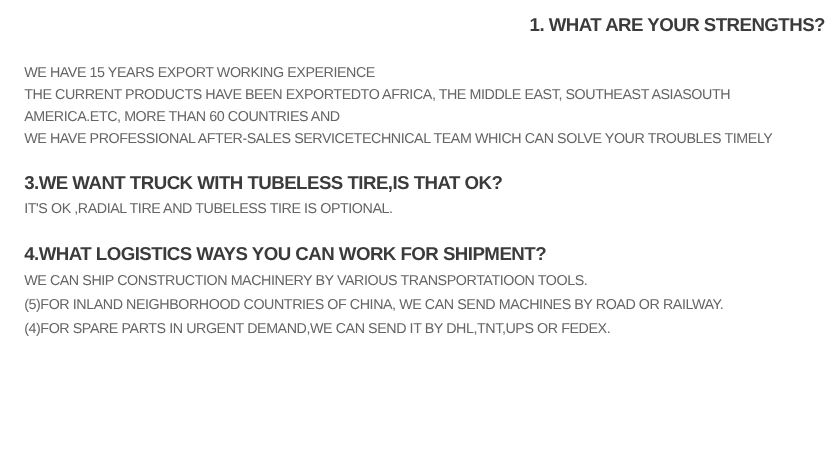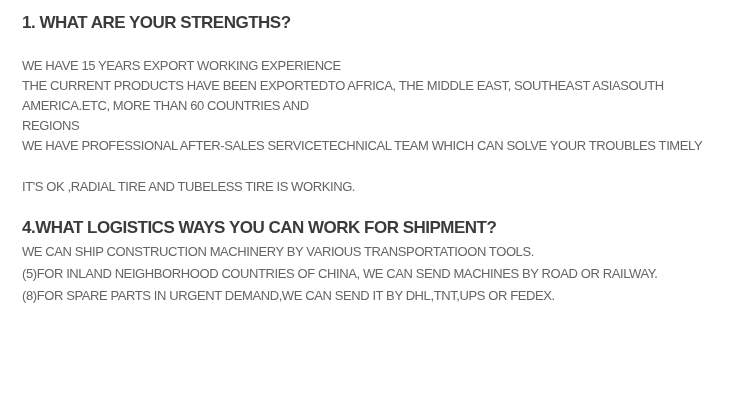--- a/index.html
+++ b/index.html
@@ -27,20 +27,21 @@
     margin: 0 0 4px 0;
     font-size: 17px;
     line-height: 19px;
     font-weight: bold;
     letter-spacing: -0.5px;
     color: #3b3b3b;
     white-space: nowrap;
   }
   .q-spaced {
     margin-bottom: 24px;
+    text-align: right;
   }
   .answer {
     margin: 0;
   }
   .line {
     font-size: 13px;
     line-height: 20px;
     letter-spacing: -0.4px;
     color: #656565;
     white-space: nowrap;
@@ -53,34 +54,34 @@
 <body>
 
 <div class="page">
 
   <section class="faq-section s1">
     <h2 class="q q-spaced">1. WHAT ARE YOUR STRENGTHS?</h2>
     <div class="answer">
       <div class="line">WE HAVE 15 YEARS EXPORT WORKING EXPERIENCE</div>
       <div class="line">THE CURRENT PRODUCTS HAVE BEEN EXPORTEDTO AFRICA, THE MIDDLE EAST, SOUTHEAST ASIASOUTH</div>
       <div class="line">AMERICA.ETC, MORE THAN 60 COUNTRIES AND</div>
-      <div class="line">REGIONS</div>
       <div class="line">WE HAVE PROFESSIONAL AFTER-SALES SERVICETECHNICAL TEAM WHICH CAN SOLVE YOUR TROUBLES TIMELY</div>
     </div>
   </section>
 
 
   <section class="faq-section s3">
+    <h2 class="q">3.WE WANT TRUCK WITH TUBELESS TIRE,IS THAT OK?</h2>
     <div class="answer">
-      <div class="line">IT'S OK ,RADIAL TIRE AND TUBELESS TIRE IS WORKING.</div>
+      <div class="line">IT'S OK ,RADIAL TIRE AND TUBELESS TIRE IS OPTIONAL.</div>
     </div>
   </section>
 
   <section class="faq-section s4">
     <h2 class="q">4.WHAT LOGISTICS WAYS YOU CAN WORK FOR SHIPMENT?</h2>
     <div class="answer">
       <div class="line">WE CAN SHIP CONSTRUCTION MACHINERY BY VARIOUS TRANSPORTATIOON TOOLS.</div>
       <div class="line">(5)FOR INLAND NEIGHBORHOOD COUNTRIES OF CHINA, WE CAN SEND MACHINES BY ROAD OR RAILWAY.</div>
-      <div class="line">(8)FOR SPARE PARTS IN URGENT DEMAND,WE CAN SEND IT BY DHL,TNT,UPS OR FEDEX.</div>
+      <div class="line">(4)FOR SPARE PARTS IN URGENT DEMAND,WE CAN SEND IT BY DHL,TNT,UPS OR FEDEX.</div>
     </div>
   </section>
 
 </div>
 
 </body></html>

